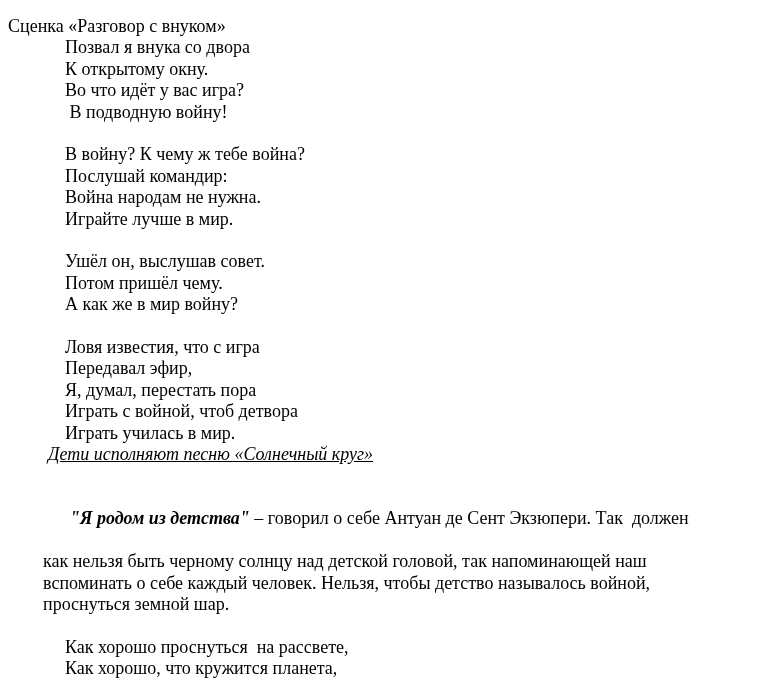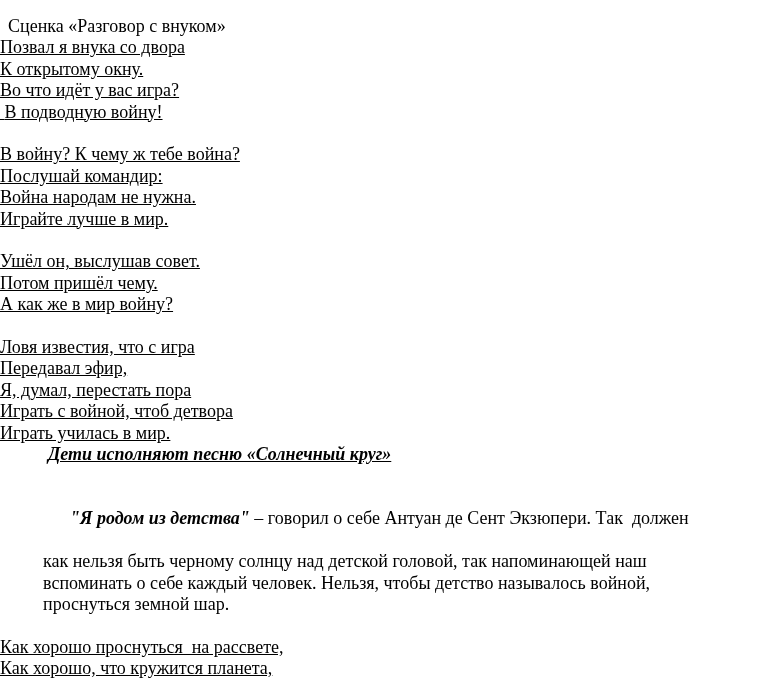--- a/index.html
+++ b/index.html
@@ -20,29 +20,29 @@
     box-sizing: border-box;
     overflow: hidden;
   }
   .line {
     white-space: pre-wrap;
   }
   .title-line {
     margin-left: 8px;
   }
   .stanza {
-    text-decoration: underline;
+    margin-left: 65px;
   }
   .gap {
     margin-top: 21.4px;
   }
   .stage-line {
     margin-left: 48px;
     font-style: italic;
-    font-weight: bold;
+    font-weight: normal;
     text-decoration: underline;
   }
   .paragraph {
     margin-left: 43px;
     margin-right: 30px;
   }
   .para-first {
     text-indent: 21px;
   }
   .para-lead {

